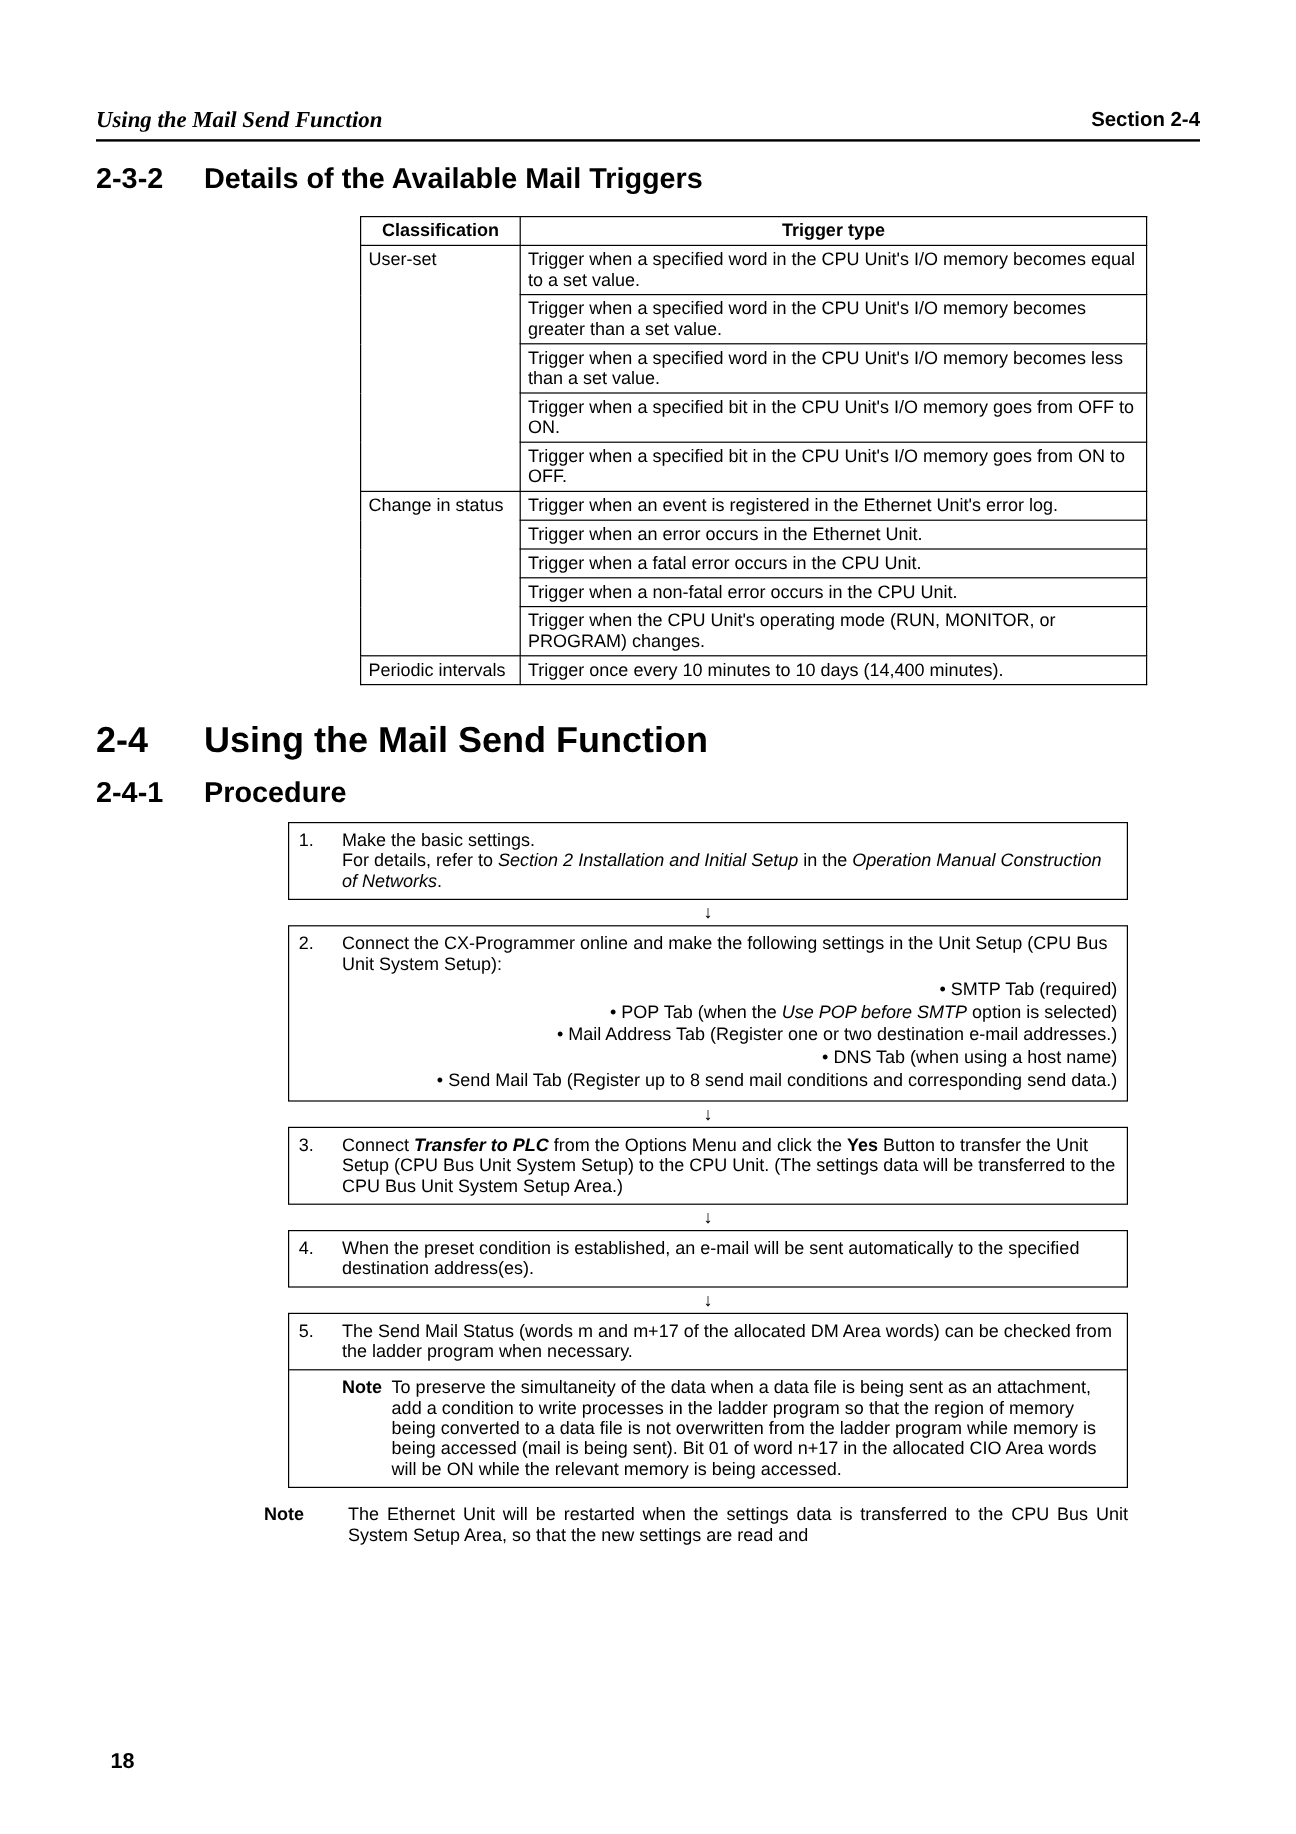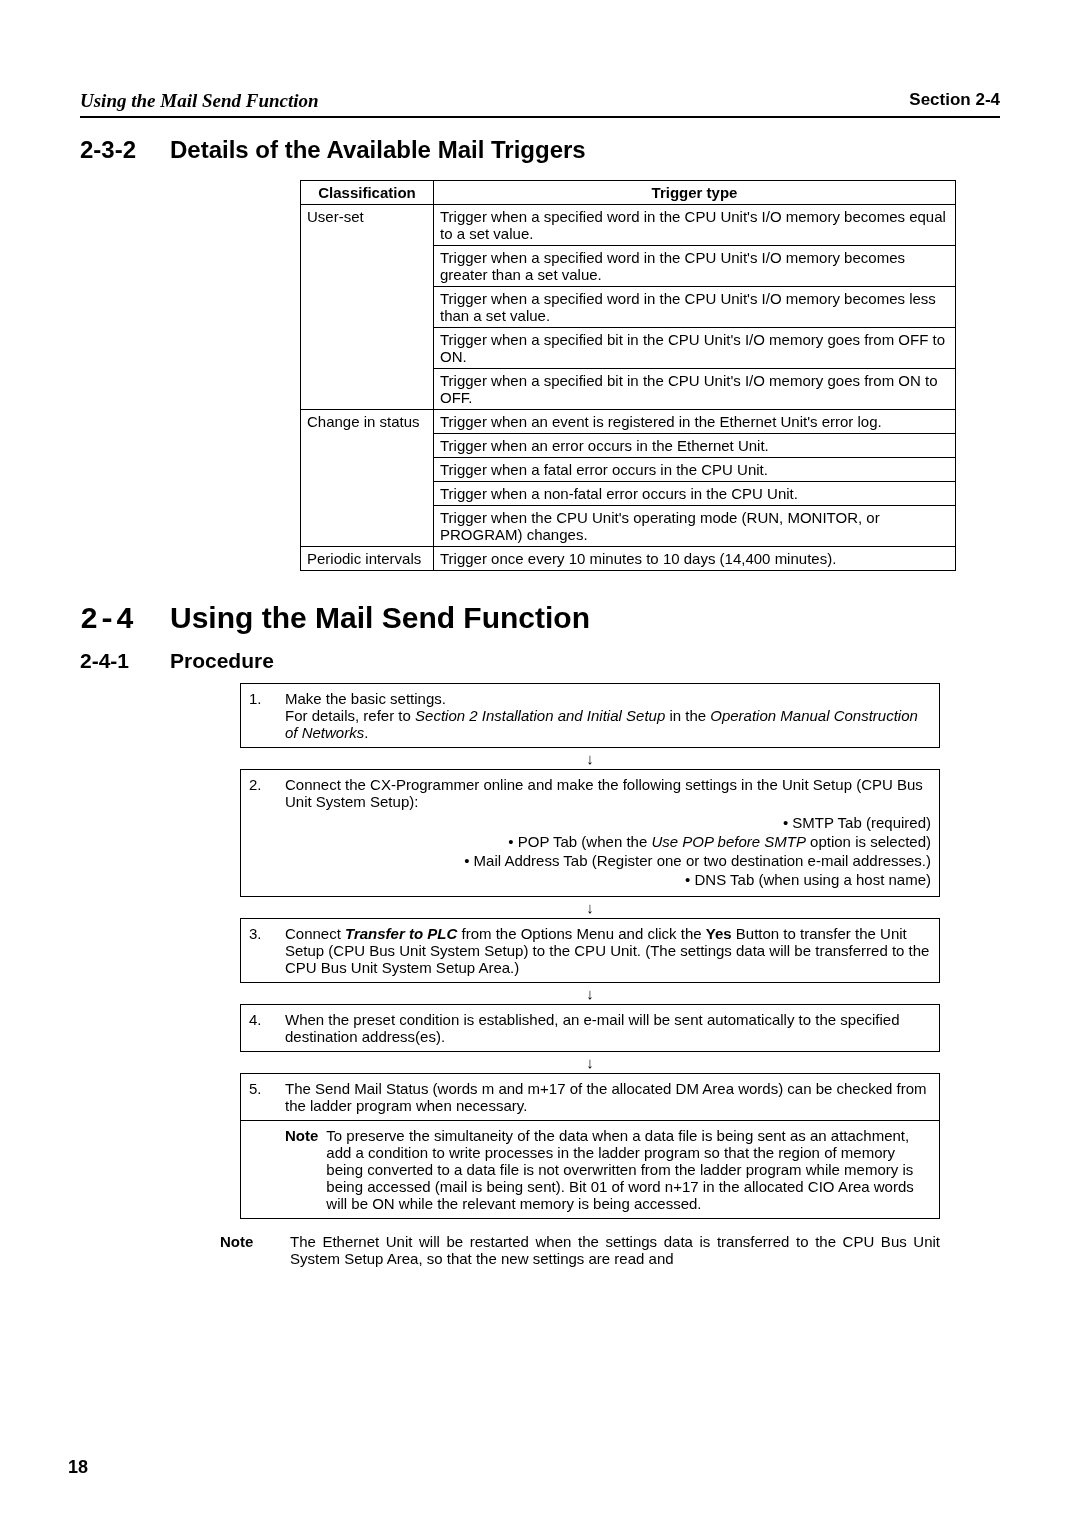--- a/index.html
+++ b/index.html
@@ -43,25 +43,24 @@
     width: 90px;
   }
   .h-section {
     font-weight: bold;
     font-size: 30px;
     margin: 30px 0 12px 0;
   }
   .h-section .num {
     display: inline-block;
     width: 90px;
-    font-family: Liberation Mono, monospace;
   }
   .h-sub2 {
     font-weight: bold;
-    font-size: 21px;
+    font-size: 24px;
     margin: 0 0 10px 0;
   }
   .h-sub2 .num {
     display: inline-block;
     width: 90px;
   }
   table.trigger-table {
     border-collapse: collapse;
     width: 656px;
     margin-left: 220px;
@@ -134,21 +133,21 @@
   .note-inline .note-label2 {
     font-weight: bold;
     margin-right: 8px;
     flex-shrink: 0;
   }
   .note-inline .note-text {
     flex: 1;
   }
   .pagenum {
     position: absolute;
-    left: 68px;
+    left: 92px;
     bottom: 50px;
     font-weight: bold;
     font-size: 18px;
   }
   em.italic { font-style: italic; }
   .bold { font-weight: bold; }
 </style>
 </head>
 <body>
 
@@ -229,20 +228,21 @@
 
     <div class="proc-box">
       <div class="proc-num">2.</div>
       <div class="proc-body">
         <span>Connect the CX-Programmer online and make the following settings in the Unit Setup (CPU Bus Unit System Setup):</span>
         <ul>
           <li>SMTP Tab (required)</li>
           <li><span>POP Tab (when the </span><em class="italic">Use POP before SMTP</em><span> option is selected)</span></li>
           <li>Mail Address Tab (Register one or two destination e-mail addresses.)</li>
           <li>DNS Tab (when using a host name)</li>
+          <li>Send Mail Tab (Register up to 8 send mail conditions and corresponding send data.)</li>
         </ul>
       </div>
     </div>
     <div class="arrow">↓</div>
 
     <div class="proc-box">
       <div class="proc-num">3.</div>
       <div class="proc-body">
         <span>Connect </span><span class="bold" style="font-style:italic">Transfer to PLC</span><span> from the Options Menu and click the </span><span class="bold">Yes</span><span> Button to transfer the Unit Setup (CPU Bus Unit System Setup) to the CPU Unit. (The settings data will be transferred to the CPU Bus Unit System Setup Area.)</span>
       </div>

